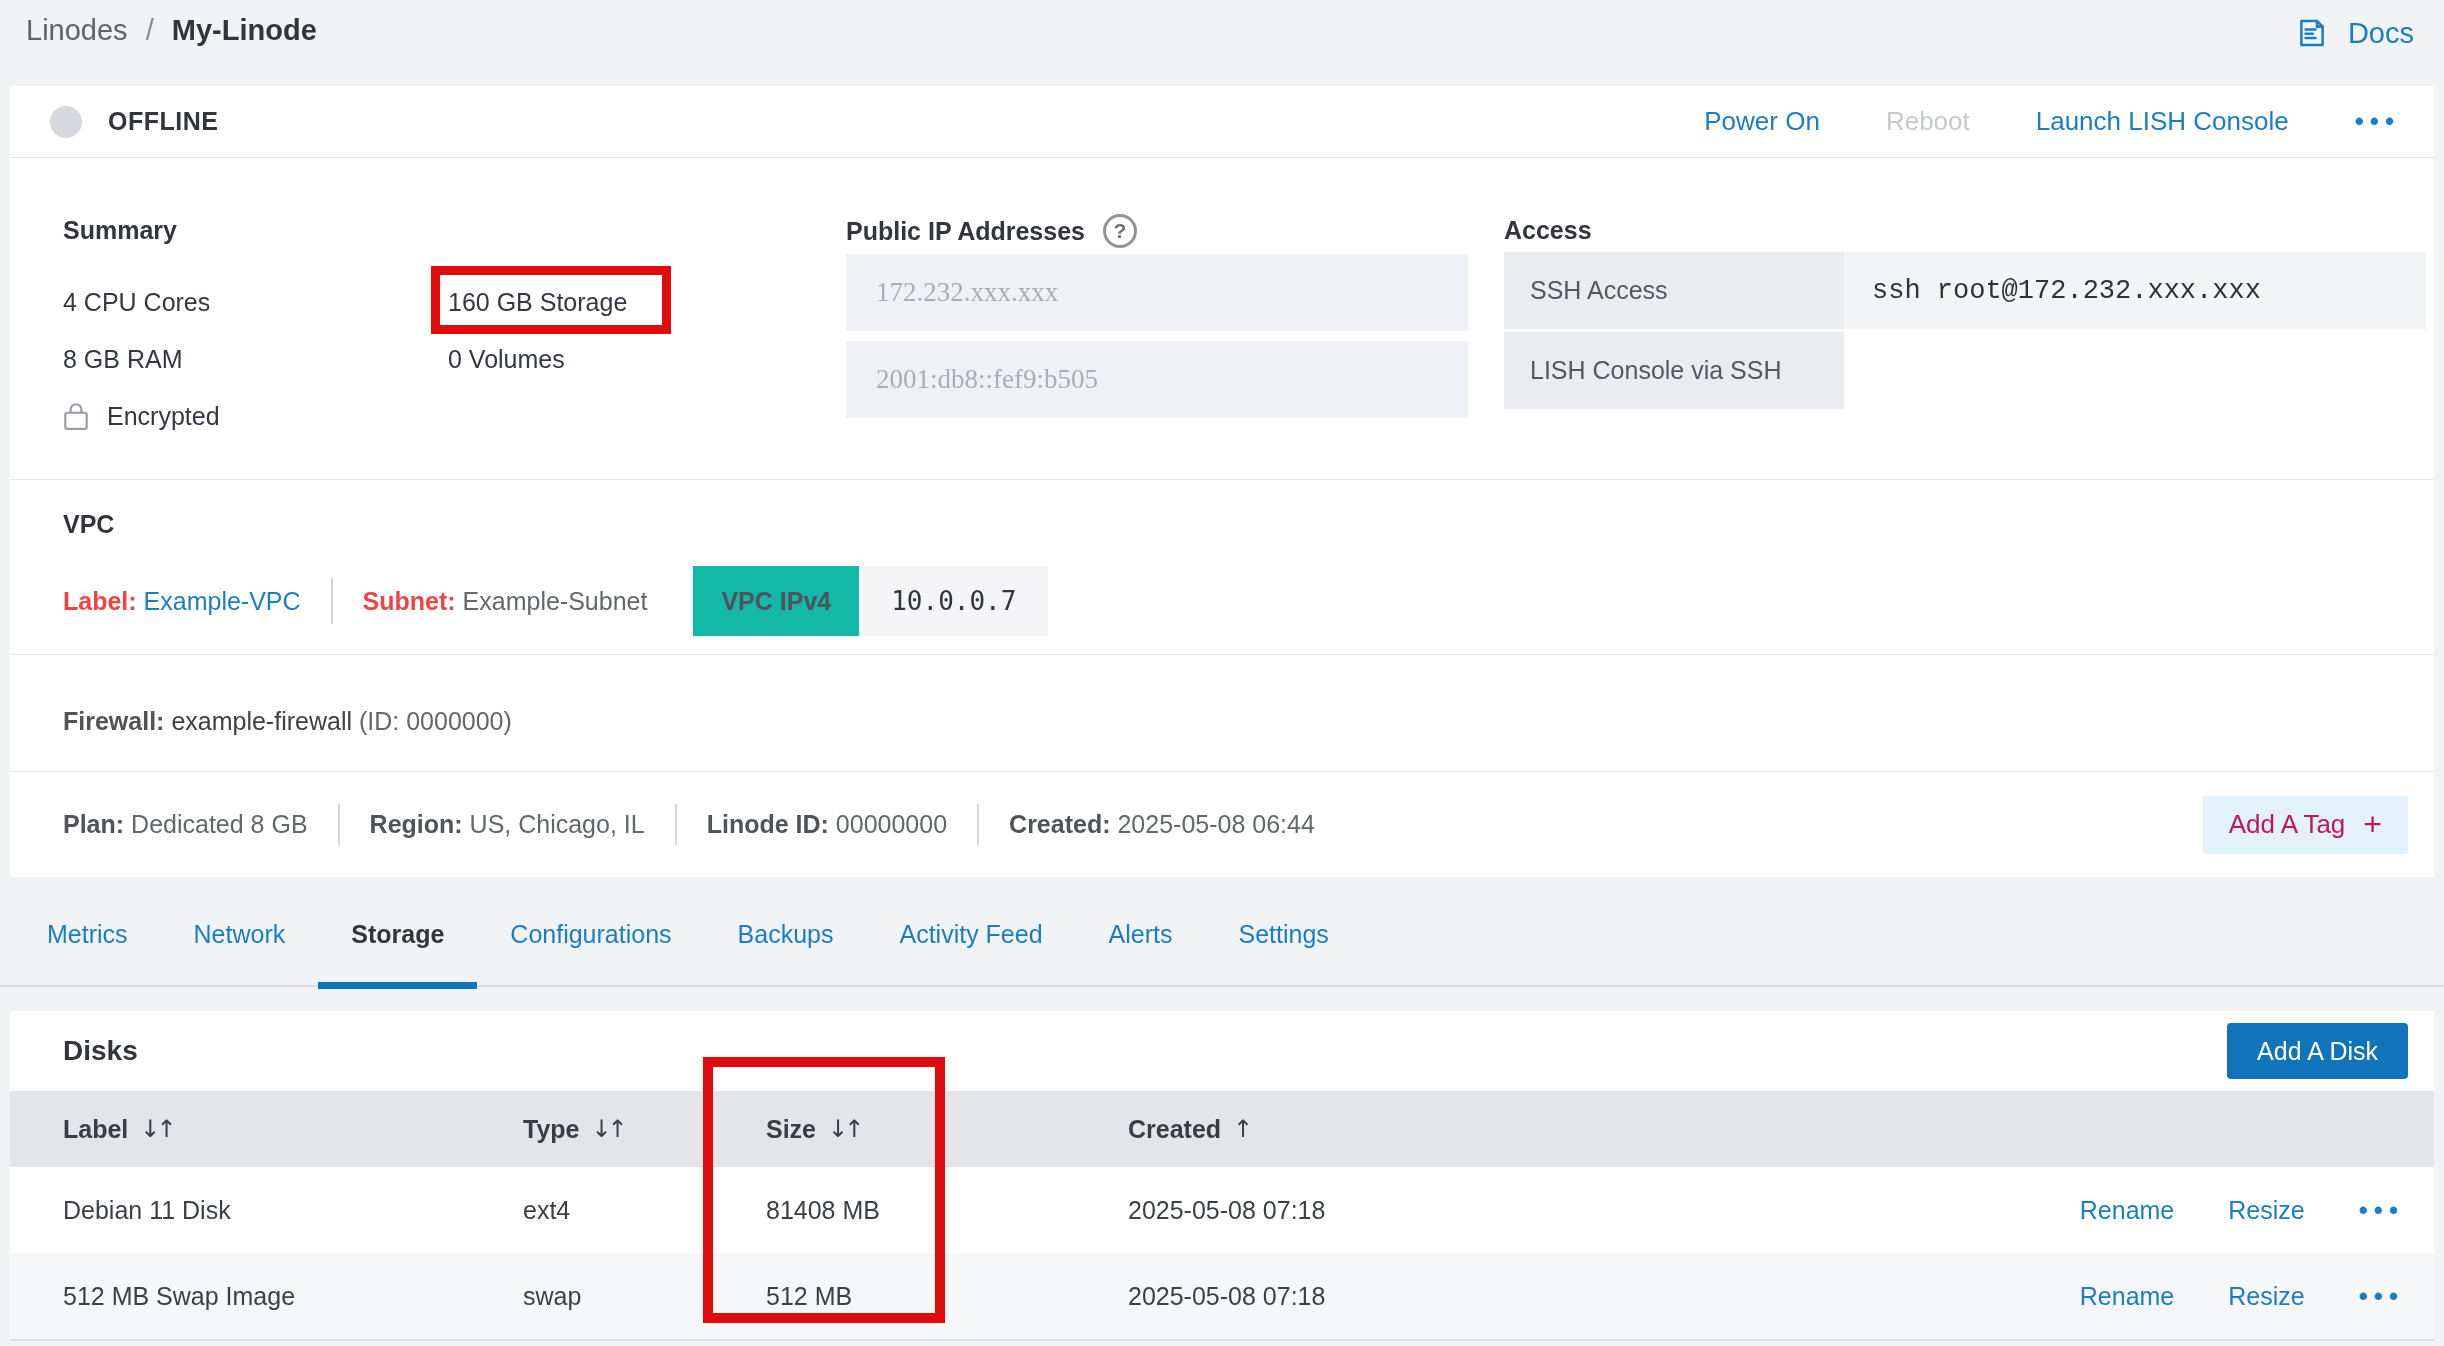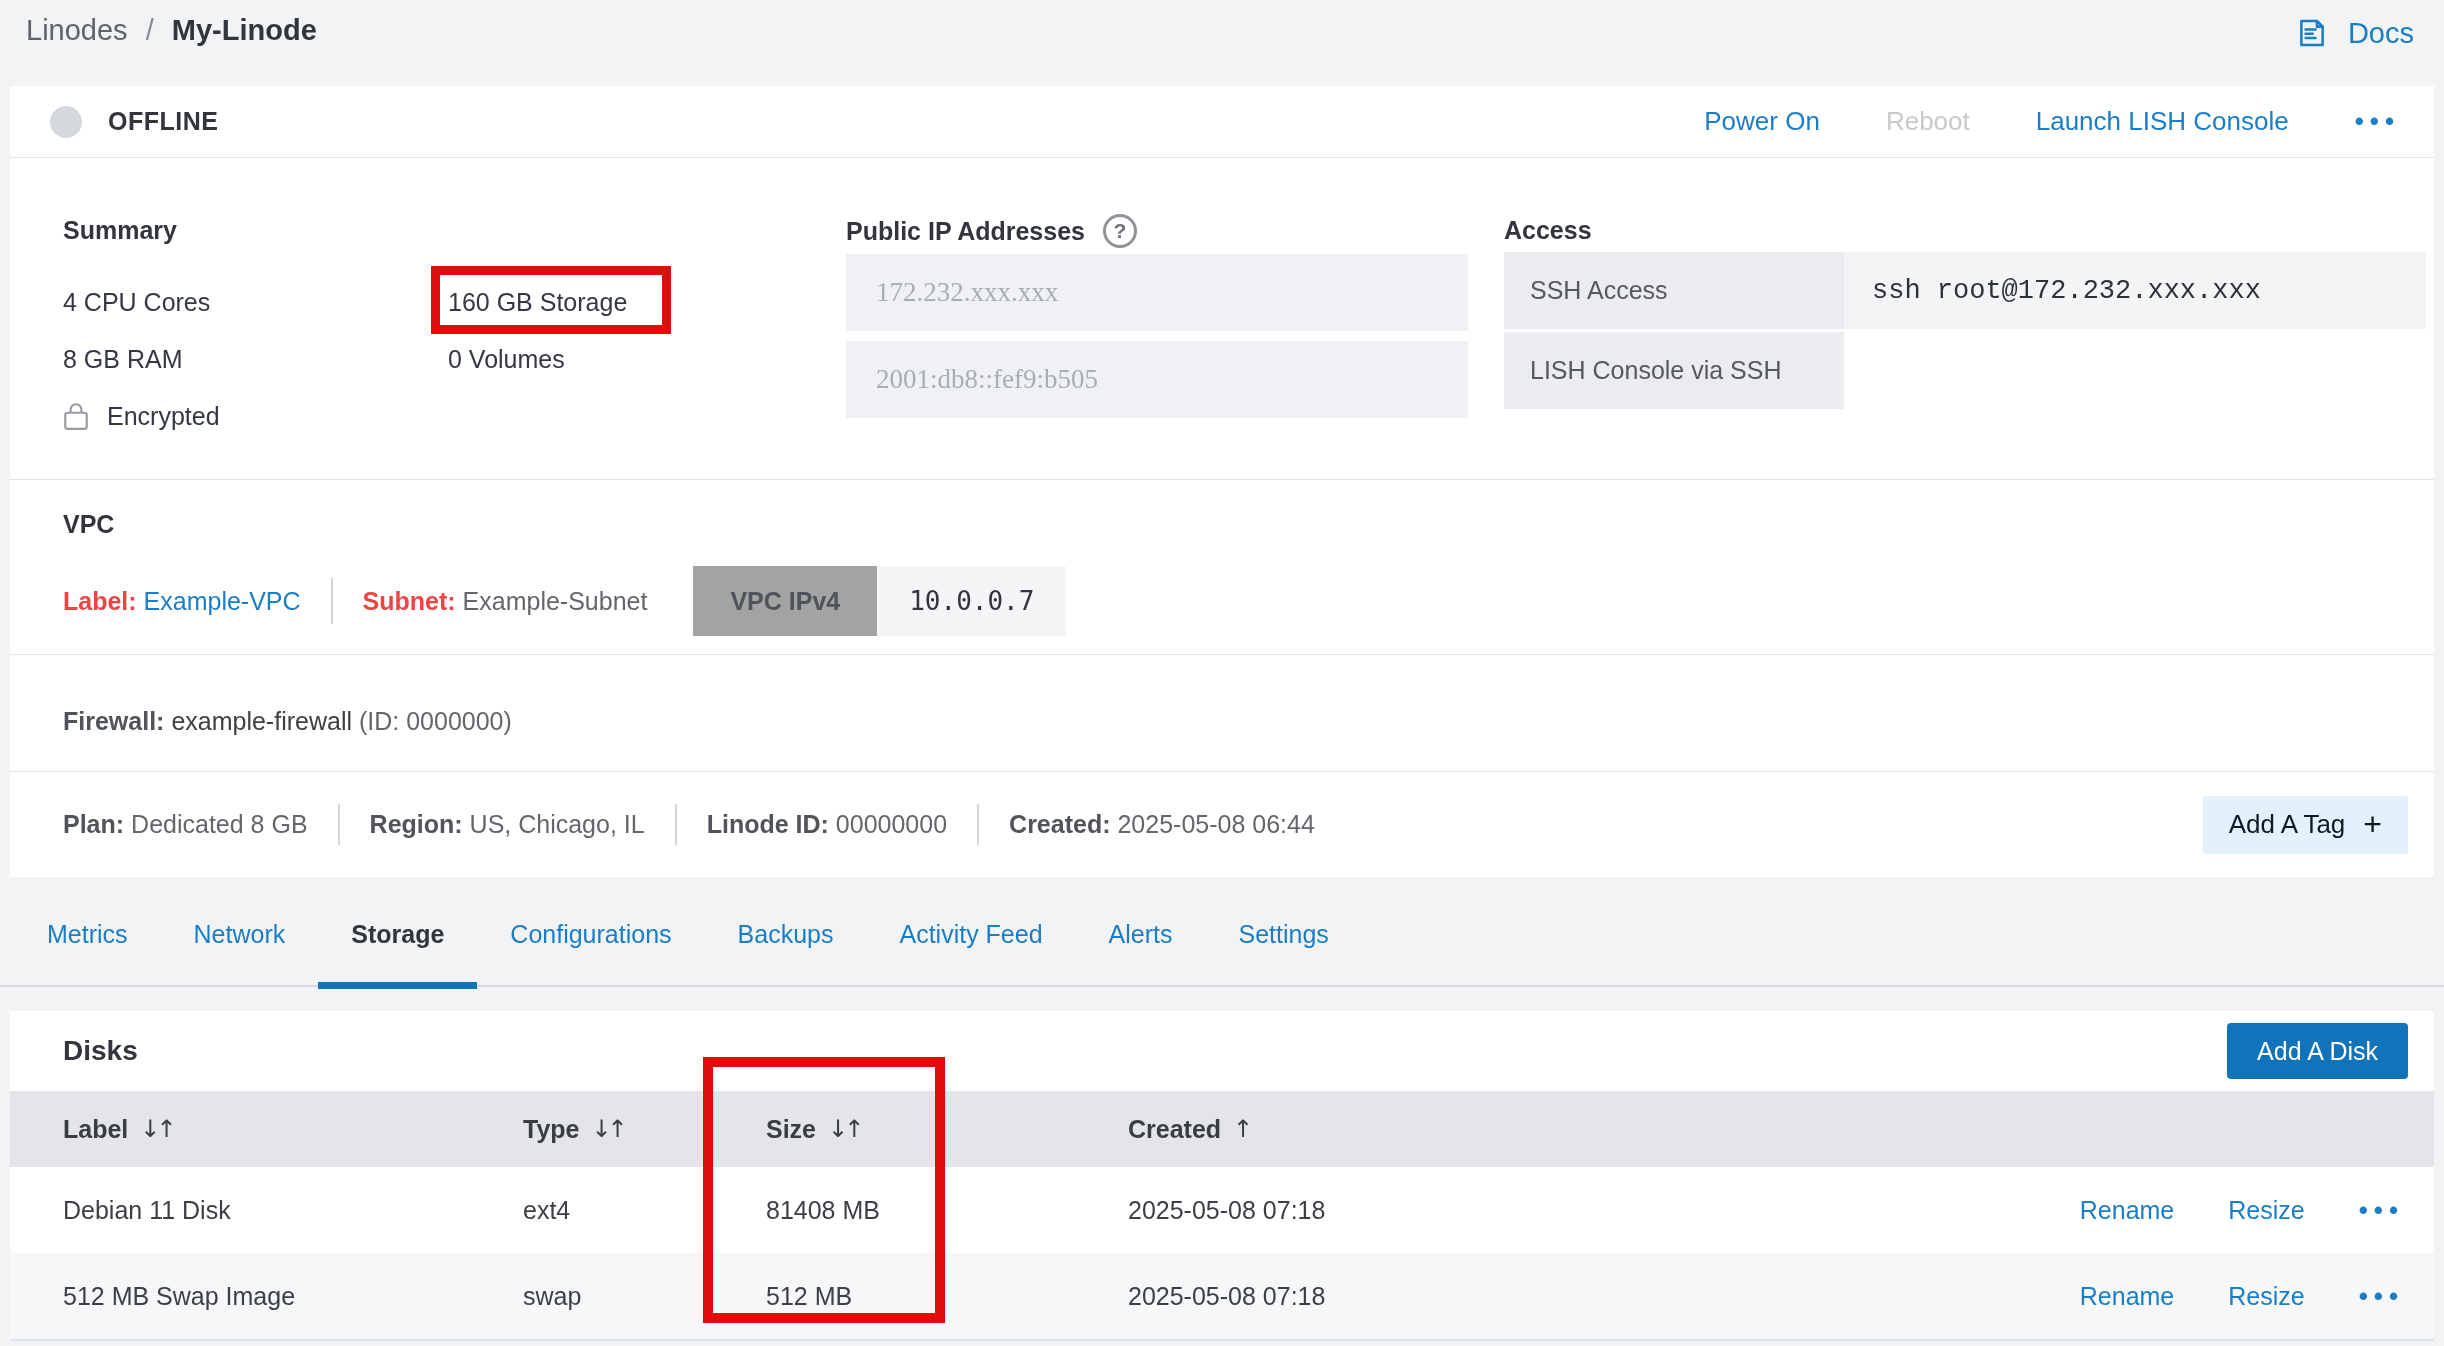--- a/index.html
+++ b/index.html
@@ -49,37 +49,37 @@
   .divider { border: none; border-top: 1px solid #e3e5e8; }
 
   
   .vpc { padding: 28px 30px 18px 53px; }
   .vpc-row { margin-top: 26px; display: flex; align-items: center; font-size: 25px; }
   .kv b { font-weight: 700; color: #ef4444; }
   .kv .link { color: #1b7dc6; cursor: pointer; }
   .kv .val { color: #63666b; }
   .vsep { width: 2px; height: 46px; background: #d2d4d8; margin: 0 30px; }
   .chip { display: flex; margin-left: 46px; }
-  .chip-key { background: #a3a3a3; padding: 0 37px; line-height: 70px; font-weight: 700; color: #4f535a; font-size: 25px; text-align: right; }
+  .chip-key { background: #14b8a6; padding: 0 28px; line-height: 70px; font-weight: 700; color: #4f535a; font-size: 25px; text-align: right; }
   .chip-val { background: #f5f5f7; padding: 0 32px; line-height: 70px; font-family: "DejaVu Sans Mono", monospace; font-size: 26px; color: #32363c; }
 
   
   .firewall { padding: 48px 30px 32px 53px; font-size: 25px; line-height: 36px; }
   .firewall b { color: #515459; }
   .firewall .link { color: #404040; cursor: pointer; }
   .firewall .muted { color: #63666b; }
 
   
   .plan-row { height: 105px; display: flex; align-items: center; padding: 0 26px 0 53px; font-size: 25px; }
   .meta-item { padding: 6px 30px; }
   .meta-item:first-child { padding-left: 0; }
   .meta-item + .meta-item { border-left: 2px solid #d4d6da; }
   .meta-item b { font-weight: 700; color: #515459; }
   .meta-item span.v { color: #63666b; }
-  .add-tag-btn { margin-left: auto; height: 58px; background: #e3f1fb; color: #0f172a; border: none; cursor: pointer;
+  .add-tag-btn { margin-left: auto; height: 58px; background: #e3f1fb; color: #be185d; border: none; cursor: pointer;
                  font-family: inherit; font-size: 26px; padding: 0 26px; border-radius: 3px; display: flex; align-items: center; }
   .add-tag-btn .plus { margin-left: 18px; font-size: 32px; font-weight: 400; }
 
   
   .tabs { display: flex; padding: 0 14px; border-bottom: 2px solid #d8dade; }
   .tab { position: relative; padding: 42px 33px 36px; font-size: 25px; line-height: 30px; color: #1b7dc6; cursor: pointer; }
   .tab.active { color: #32363c; font-weight: 700; }
   .tab.active::after { content: ""; position: absolute; left: 0; right: 0; bottom: -4px; height: 7px; background: #0f75bb; }
 
   

